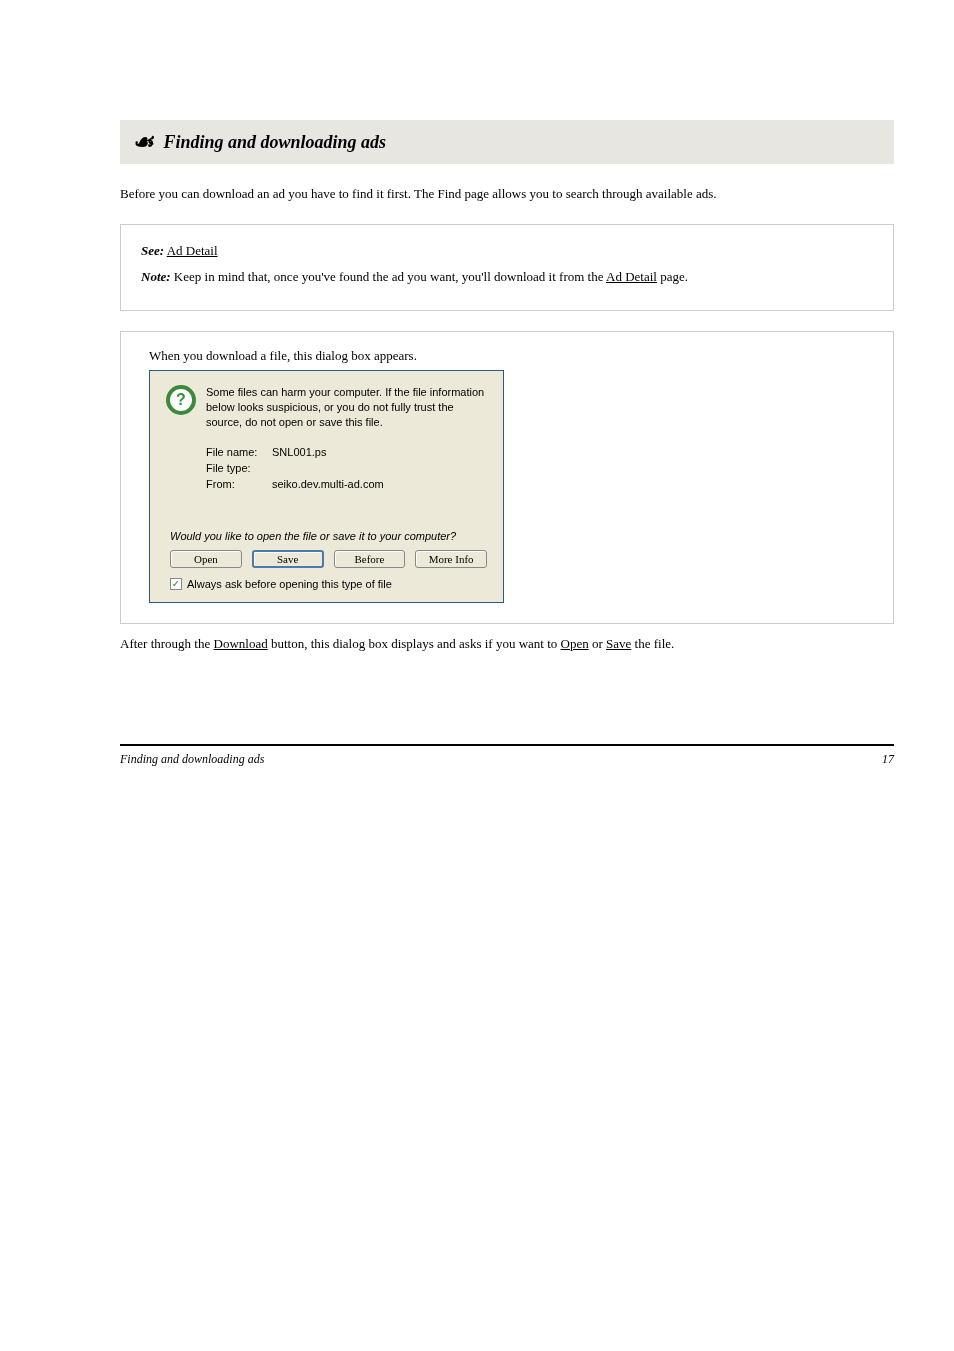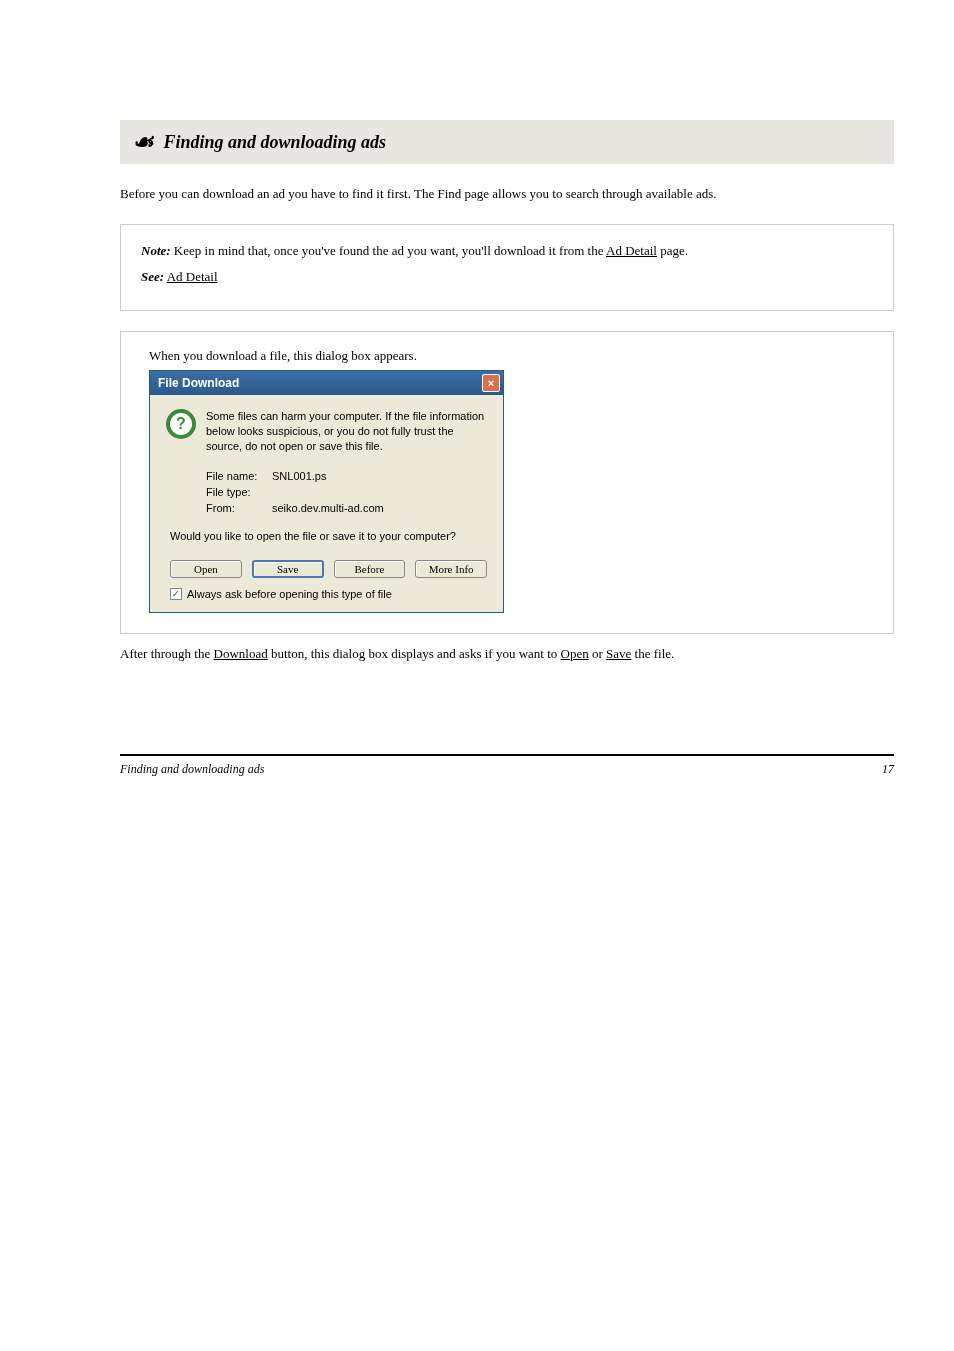--- a/index.html
+++ b/index.html
@@ -16,24 +16,24 @@
   .dialog-caption { font-size: 13px; margin-bottom: 6px; }
   .dialog-container { border: 1px solid #ccc; padding: 16px 20px 20px 28px; margin-bottom: 8px; }
   .xp-dialog { width: 355px; font-family: Tahoma, Arial, sans-serif; font-size: 11px; border: 1px solid #2a5a8a; background: #ece9d8; color: #000; }
   .xp-titlebar { background: linear-gradient(to bottom, #3b6ea5 0%, #2a5a8a 100%); color: #fff; display: flex; justify-content: space-between; align-items: center; padding: 3px 3px 3px 8px; font-weight: bold; font-size: 12px; }
   .xp-close { width: 18px; height: 18px; background: #d86f4e; border: 1px solid #fff; border-radius: 2px; display: flex; align-items: center; justify-content: center; font-size: 11px; font-family: Arial; cursor: pointer; color: #fff; line-height: 1; }
   .xp-body { padding: 14px 16px 12px 16px; }
   .xp-top { display: flex; gap: 10px; margin-bottom: 16px; }
   .xp-q-icon { width: 30px; height: 30px; border-radius: 50%; background: #3b8a3b; display: flex; align-items: center; justify-content: center; flex-shrink: 0; }
   .xp-q-inner { width: 22px; height: 22px; border-radius: 50%; background: #fff; display: flex; align-items: center; justify-content: center; color: #3b8a3b; font-weight: bold; font-size: 16px; }
   .xp-warn { line-height: 1.35; }
-  .xp-rows { margin-left: 40px; margin-bottom: 16px; }
+  .xp-rows { margin-left: 40px; margin-bottom: 40px; }
   .xp-row { display: flex; margin-bottom: 4px; }
   .xp-label { width: 66px; }
-  .xp-prompt { margin-bottom: 18px; margin-left: 4px; }
+  .xp-prompt { margin-bottom: 8px; margin-left: 4px; font-style: italic; }
   .xp-buttons { display: flex; gap: 10px; margin-bottom: 10px; margin-left: 4px; }
   .xp-btn { background: #ece9d8; border: 1px solid #888; border-radius: 3px; padding: 2px 0; width: 74px; font-family: Tahoma; font-size: 11px; cursor: pointer; box-shadow: inset 1px 1px 0 #fff; text-align: center; }
   .xp-btn.default { border: 2px solid #4a7ab0; padding: 1px 0; }
   .xp-check { display: flex; align-items: center; gap: 5px; margin-left: 4px; }
   .xp-box { width: 12px; height: 12px; border: 1px solid #888; background: #fff; display: flex; align-items: center; justify-content: center; color: #3a7a3a; font-size: 10px; line-height: 1; }
   .after-dialog { font-size: 13px; line-height: 1.6; margin-top: 10px; }
   .after-dialog .underline { text-decoration: underline; text-align: center; }
   .footer { margin-top: 90px; border-top: 2px solid #000; padding-top: 6px; display: flex; justify-content: space-between; font-size: 12px; font-style: italic; }
   .pagenum { font-size: 12px; }
 </style>
@@ -43,37 +43,33 @@
 <div class="page">
   <div class="section-header">
     <span class="flourish-icon">☙</span>
     <span class="section-title">Finding and downloading ads</span>
   </div>
 
   <p class="intro">Before you can download an ad you have to find it first. The Find page allows you to search through available ads.</p>
 
   <div class="note-box">
     <p>
+      <span class="see-label">See:</span>
+      <span> </span><span class="underline">Ad Detail</span>
+    </p>
+    <p>
       <span class="note-label">Note:</span>
       <span>Keep in mind that, once you've found the ad you want, you'll download it from the </span><span class="underline">Ad Detail</span><span> page.</span>
-    </p>
-    <p>
-      <span class="see-label">See:</span>
-      <span> </span><span class="underline">Ad Detail</span>
     </p>
   </div>
 
   <div class="dialog-container">
     <p class="dialog-caption">When you download a file, this dialog box appears.</p>
 
     <div class="xp-dialog">
-      <div class="xp-titlebar">
-        <span>File Download</span>
-        <span class="xp-close">×</span>
-      </div>
       <div class="xp-body">
         <div class="xp-top">
           <div class="xp-q-icon">
             <div class="xp-q-inner">?</div>
           </div>
           <div class="xp-warn">Some files can harm your computer. If the file information below looks suspicious, or you do not fully trust the source, do not open or save this file.</div>
         </div>
         <div class="xp-rows">
           <div class="xp-row">
             <span class="xp-label">File name:</span>

